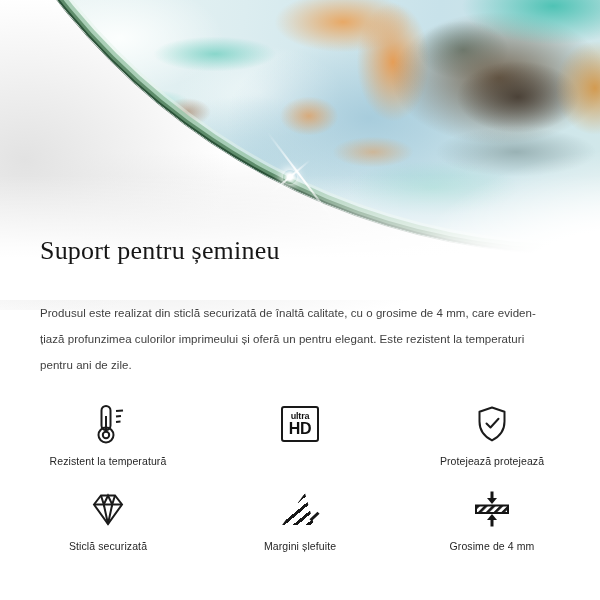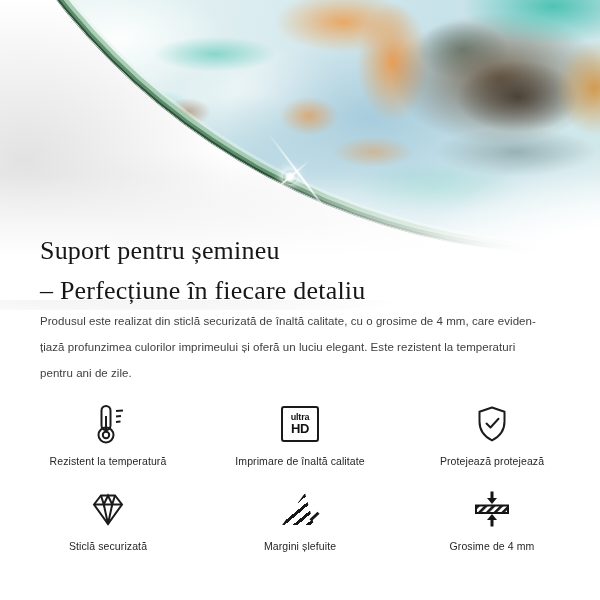--- a/index.html
+++ b/index.html
@@ -58,36 +58,36 @@
   .r2{width:52px;transform:translate(-50%,-50%) rotate(-40deg);}
   .core{position:absolute;left:0;top:0;width:14px;height:14px;border-radius:50%;
         transform:translate(-50%,-50%);
         background:radial-gradient(circle,#fff 0 25%,rgba(255,255,255,.55) 45%,rgba(255,255,255,0) 70%);
         box-shadow:0 0 9px 2px rgba(255,255,255,.95);}
 
   
   .title{position:absolute;left:40px;top:231px;margin:0;font-family:"Liberation Serif",serif;
          font-weight:400;font-size:26px;line-height:40px;color:#161616;letter-spacing:.2px;}
   .title span{display:block;white-space:nowrap;}
-  .desc{position:absolute;left:40px;top:308px;width:545px;font-size:11.5px;line-height:26px;
+  .desc{position:absolute;left:40px;top:300px;width:545px;font-size:11.5px;line-height:26px;
         color:#3e3e3e;letter-spacing:.05px;}
   .desc div{white-space:nowrap;}
 
   
   .features{position:absolute;left:12px;top:402px;width:576px;display:grid;
             grid-template-columns:repeat(3,1fr);row-gap:20px;}
   .feature{display:flex;flex-direction:column;align-items:center;}
   .icon-box{height:44px;display:flex;align-items:center;justify-content:center;}
   .flabel{margin-top:9px;font-size:10.5px;color:#262626;letter-spacing:.1px;white-space:nowrap;}
   svg.ico{display:block;}
 
   .hdbox{width:34px;height:32px;border:2.5px solid #191919;border-radius:3px;display:flex;
          flex-direction:column;align-items:center;justify-content:center;color:#111;}
   .hd-u{font-size:9px;font-weight:bold;line-height:1;letter-spacing:-.2px;}
-  .hd-h{font-size:13px;font-weight:bold;line-height:1;letter-spacing:-.3px;}
+  .hd-h{font-size:16px;font-weight:bold;line-height:1;letter-spacing:-.3px;}
 
   .edges-shape{width:38px;height:34px;position:relative;}
   .edges-hatch{position:absolute;inset:0;
     background:repeating-linear-gradient(140deg,#171717 0 3px,transparent 3px 8.2px);
     clip-path:polygon(3% 97%, 63% 3%, 87% 97%);}
   .edges-chip{position:absolute;right:3px;bottom:4px;width:3px;height:11px;background:#171717;
               transform:rotate(47deg);}
 </style>
 </head>
 <body>
@@ -104,26 +104,25 @@
     <div class="fade"></div>
     <div class="sparkle">
       <i class="ray r1"></i>
         <i class="ray r2"></i>
         <i class="core"></i>
     </div>
   </section>
 
   <h1 class="title">
     <span>Suport pentru șemineu</span>
-    <span>– Perfecțiune în fiecare detaliu</span>
   </h1>
 
   <div class="desc">
     <div>Produsul este realizat din sticlă securizată de înaltă calitate, cu o grosime de 4 mm, care eviden-</div>
-    <div>țiază profunzimea culorilor imprimeului și oferă un luciu elegant. Este rezistent la temperaturi</div>
+    <div>țiază profunzimea culorilor imprimeului și oferă un pentru elegant. Este rezistent la temperaturi</div>
     <div>pentru ani de zile.</div>
   </div>
 
   <div class="features">
 
     <div class="feature">
       <div class="icon-box">
         <svg class="ico" width="40" height="42" viewBox="0 0 40 42" fill="none" stroke="#1b1b1b" stroke-width="2">
           <rect x="13.5" y="3" width="9" height="24" rx="4.5"></rect>
           <circle cx="18" cy="32" r="7.5"></circle>
@@ -137,21 +136,20 @@
       <div class="flabel">Rezistent la temperatură</div>
     </div>
 
     <div class="feature">
       <div class="icon-box">
         <div class="hdbox">
           <span class="hd-u">ultra</span>
           <span class="hd-h">HD</span>
         </div>
       </div>
-      <div class="flabel">Imprimare de înaltă calitate</div>
     </div>
 
     <div class="feature">
       <div class="icon-box">
         <svg class="ico" width="40" height="40" viewBox="0 0 40 40" fill="none" stroke="#1b1b1b" stroke-width="2" stroke-linejoin="round" stroke-linecap="round">
           <path d="M20 3.5 L32.5 7.8 V17.5 C32.5 26.6 27.4 32.7 20 36.4 C12.6 32.7 7.5 26.6 7.5 17.5 V7.8 Z"></path>
           <path d="M14.5 19.5 L18.5 23.5 L26.5 14.8"></path>
         </svg>
       </div>
       <div class="flabel">Protejează protejează</div>

